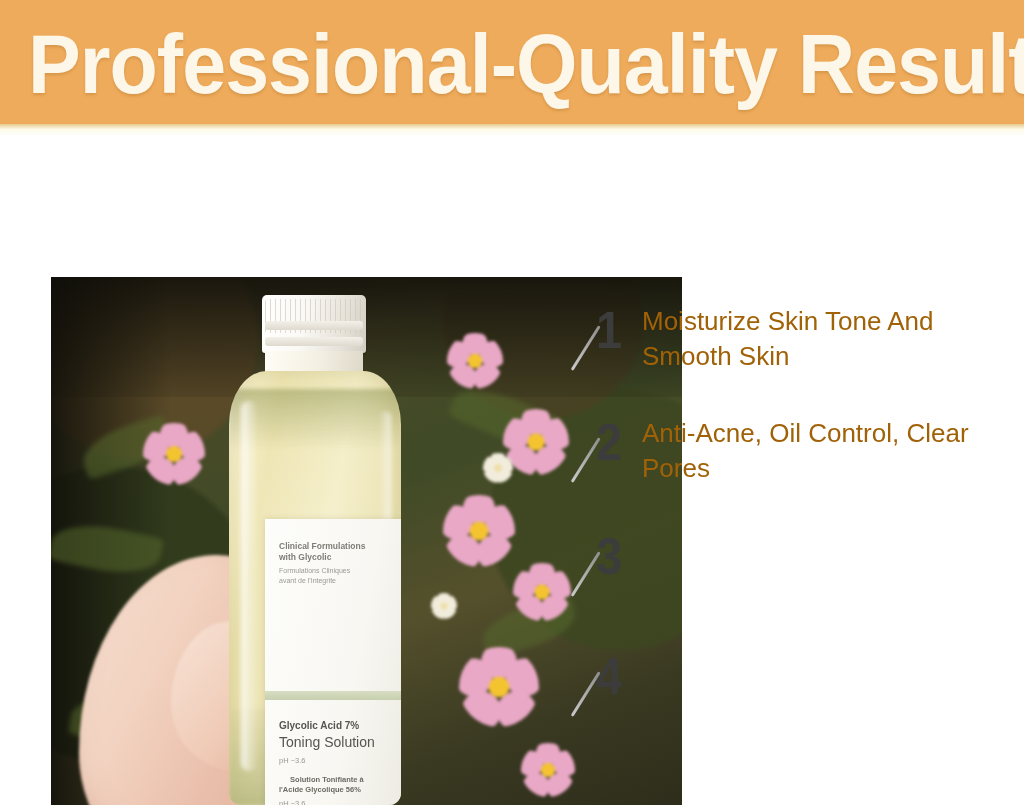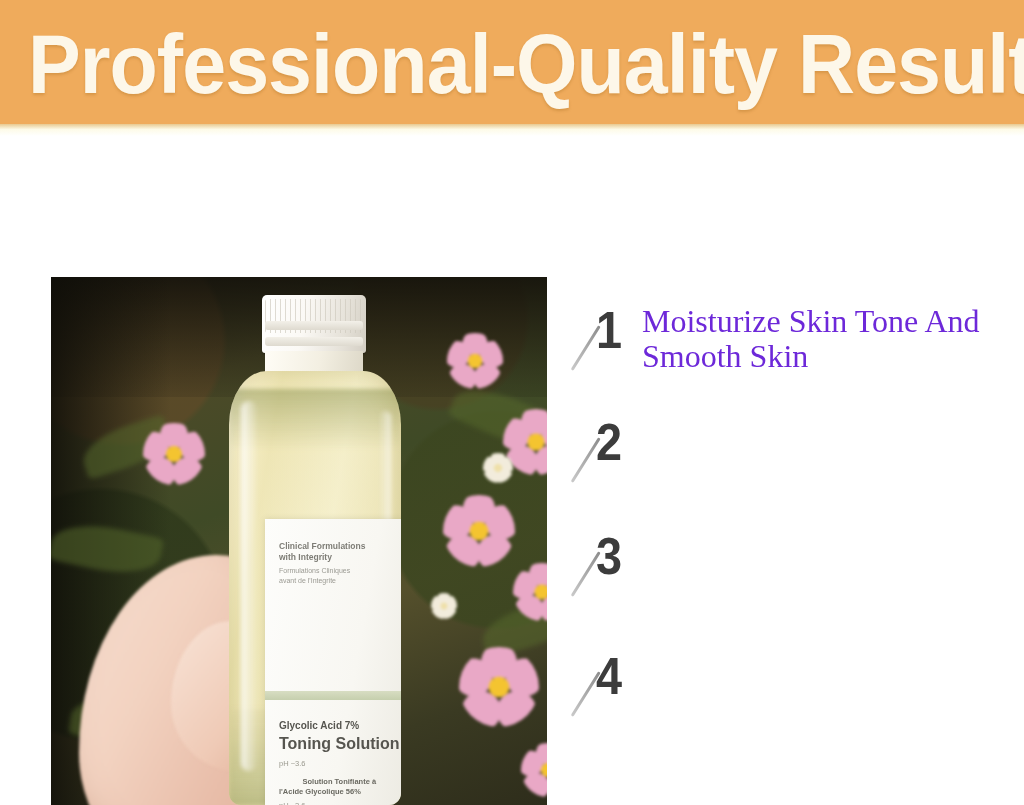--- a/index.html
+++ b/index.html
@@ -47,24 +47,25 @@
     width: 1024px;
     height: 12px;
     background: linear-gradient(to bottom, #e8c98f 0%, #fdfbe8 45%, #ffffff 100%);
   }
 
   
   .photo {
     position: absolute;
     left: 51px;
     top: 277px;
-    width: 496px;
+    width: 608px;
     height: 528px;
     overflow: hidden;
     background: #2b2a1c;
+    padding-left: 23px;
   }
   
   .bg-foliage {
     position: absolute;
     inset: 0;
     background:
       radial-gradient(circle at 14% 12%, rgba(92,74,40,0.85) 0 16%, rgba(0,0,0,0) 17%),
       radial-gradient(circle at 78% 8%, rgba(72,64,34,0.8) 0 14%, rgba(0,0,0,0) 15%),
       radial-gradient(circle at 90% 46%, rgba(60,70,32,0.85) 0 20%, rgba(0,0,0,0) 21%),
       radial-gradient(circle at 10% 64%, rgba(48,58,28,0.9) 0 22%, rgba(0,0,0,0) 23%),
@@ -258,21 +259,21 @@
   .lt-2 { font-size: 8.5px; font-weight: bold; color: #7e7d76; }
   .lt-3 { font-size: 7px; color: #9b9a93; margin-top: 3px; }
   .lt-4 { font-size: 7px; color: #9b9a93; }
   .label-bottom-text {
     position: absolute;
     left: 14px;
     top: 200px;
     line-height: 1.35;
   }
   .lb-1 { font-size: 10px; font-weight: bold; color: #56554f; }
-  .lb-2 { font-size: 16px; font-weight: bold; color: #56554f; }
+  .lb-2 { font-size: 14px; font-weight: normal; color: #56554f; }
   .lb-3 { font-size: 7.5px; color: #9a998f; margin-top: 5px; }
   .lb-4 { font-size: 7.5px; font-weight: bold; color: #6b6a62; margin-top: 8px; text-align: center; }
   .lb-5 { font-size: 7.5px; font-weight: bold; color: #6b6a62; }
   .lb-6 { font-size: 7.5px; color: #9a998f; margin-top: 4px; }
 
   
   .benefits {
     position: absolute;
     left: 596px;
     top: 300px;
@@ -307,24 +308,24 @@
     left: 2px;
     top: 26px;
     width: 3px;
     height: 52px;
     background: linear-gradient(to bottom, #8d8d8d, #c9c9c9);
     transform: rotate(32deg);
     transform-origin: top center;
     border-radius: 2px;
   }
   .benefit-text {
-    font-family: Liberation Serif, serif;
-    font-size: 32px;
+    font-family: Liberation Sans, sans-serif;
+    font-size: 26px;
     line-height: 35px;
-    color: #6d28d9;
+    color: #a16207;
     padding-top: 4px;
   }
   .benefit.single .benefit-text { padding-top: 12px; padding-left: 18px; }
   .benefit.b3 { margin-bottom: 44px; }
   .benefit.b1 { margin-bottom: 36px; }
   .benefit.b2 { margin-bottom: 38px; }
 </style>
 </head>
 <body>
 
@@ -367,21 +368,21 @@
     <div class="neck"></div>
     <div class="bottle-body">
       <div class="liquid-top-blur"></div>
       <div class="bottom-liquid"></div>
       <div class="bottle-gloss"></div>
       <div class="bottle-gloss-r"></div>
       <div class="label">
         <div class="label-band"></div>
         <div class="label-top-text">
           <div class="lt-1">Clinical Formulations</div>
-          <div class="lt-2">with Integrity</div>
+          <div class="lt-2">with Glycolic</div>
           <div class="lt-3">Formulations Cliniques</div>
           <div class="lt-4">avant de l'Integrite</div>
         </div>
         <div class="label-bottom-text">
           <div class="lb-1">Glycolic Acid 7%</div>
           <div class="lb-2">Toning Solution</div>
           <div class="lb-3">pH ~3.6</div>
           <div class="lb-4">Solution Tonifiante à</div>
           <div class="lb-5">l'Acide Glycolique 56%</div>
           <div class="lb-6">pH ~3.6</div>
@@ -399,20 +400,21 @@
       <span class="slash"></span>
     </div>
     <div class="benefit-text">Moisturize Skin Tone And Smooth Skin</div>
   </div>
 
   <div class="benefit b2">
     <div class="benefit-num">
       <span class="digit">2</span>
       <span class="slash"></span>
     </div>
+    <div class="benefit-text">Anti-Acne, Oil Control, Clear Pores</div>
   </div>
 
   <div class="benefit b3 single">
     <div class="benefit-num">
       <span class="digit">3</span>
       <span class="slash"></span>
     </div>
   </div>
 
   <div class="benefit b4 single">

